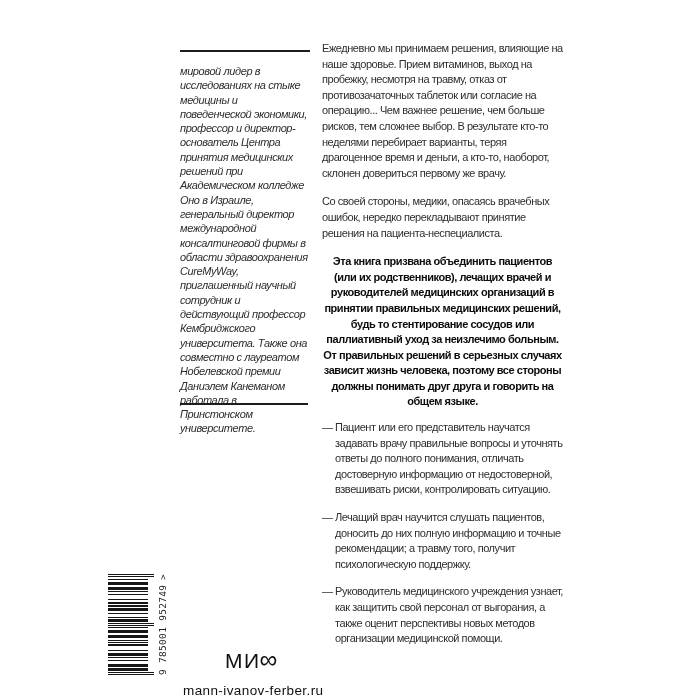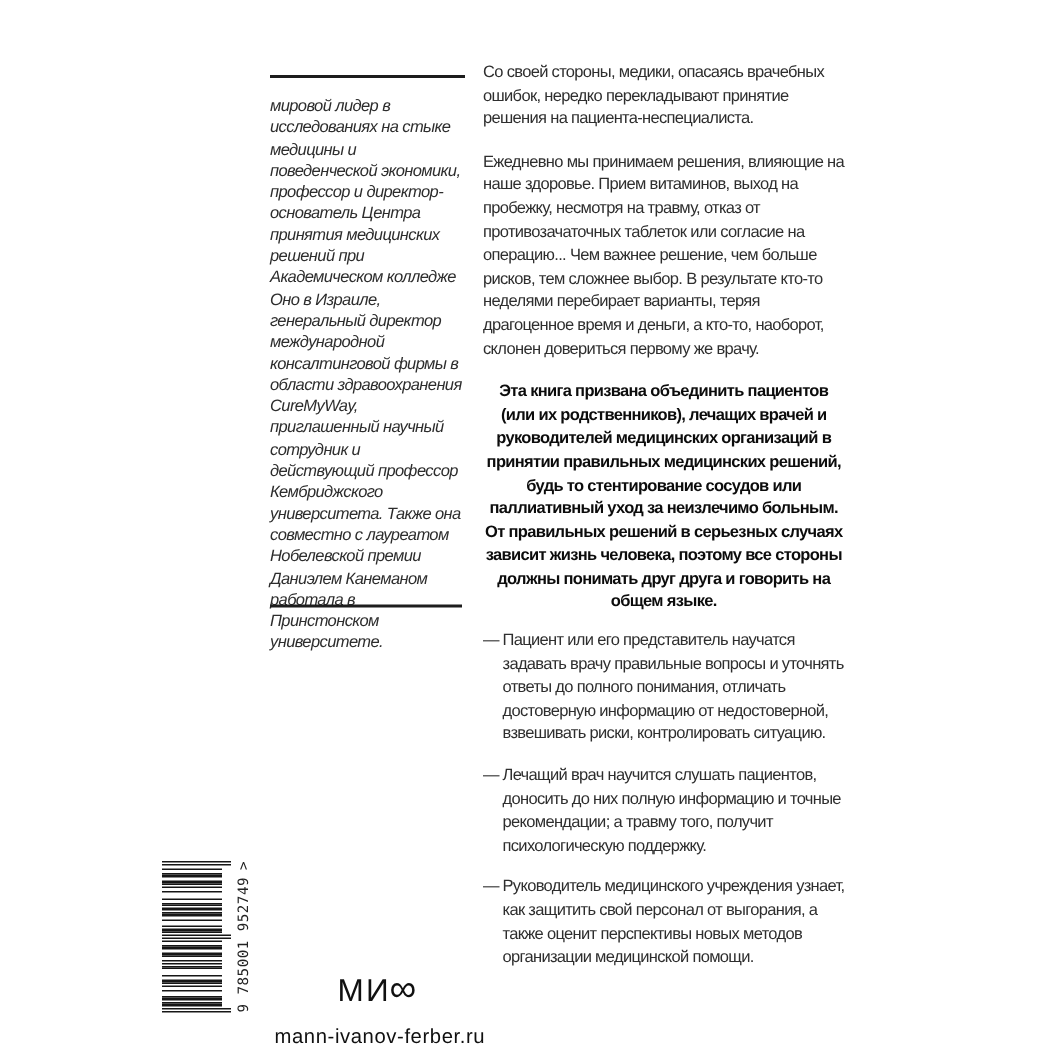--- a/index.html
+++ b/index.html
@@ -56,22 +56,22 @@
 
 <div class="page">
 
   <div class="left-col">
     <div class="rule"></div>
     <p class="author-bio">мировой лидер в исследованиях на стыке медицины и поведенческой экономики, профессор и директор-основатель Центра принятия медицинских решений при Академическом колледже Оно в Израиле, генеральный директор международной консалтинговой фирмы в области здравоохранения CureMyWay, приглашенный научный сотрудник и действующий профессор Кембриджского университета. Также она совместно с лауреатом Нобелевской премии Даниэлем Канеманом работала в Принстонском университете.</p>
   </div>
   <div class="rule-bottom"></div>
 
   <div class="right-col">
+    <p>Ежедневно мы принимаем решения, влияющие на наше здоровье. Прием витаминов, выход на пробежку, несмотря на травму, отказ от противозачаточных таблеток или согласие на операцию... Чем важнее решение, чем больше рисков, тем сложнее выбор. В результате кто-то неделями перебирает варианты, теряя драгоценное время и деньги, а кто-то, наоборот, склонен довериться первому же врачу.</p>
     <p>Со своей стороны, медики, опасаясь врачебных ошибок, нередко перекладывают принятие решения на пациента-неспециалиста.</p>
-    <p>Ежедневно мы принимаем решения, влияющие на наше здоровье. Прием витаминов, выход на пробежку, несмотря на травму, отказ от противозачаточных таблеток или согласие на операцию... Чем важнее решение, чем больше рисков, тем сложнее выбор. В результате кто-то неделями перебирает варианты, теряя драгоценное время и деньги, а кто-то, наоборот, склонен довериться первому же врачу.</p>
     <p class="highlight">Эта книга призвана объединить пациентов (или их родственников), лечащих врачей и руководителей медицинских организаций в принятии правильных медицинских решений, будь то стентирование сосудов или паллиативный уход за неизлечимо больным. От правильных решений в серьезных случаях зависит жизнь человека, поэтому все стороны должны понимать друг друга и говорить на общем языке.</p>
 
     <div class="bullets">
       <div class="bullet">
         <span class="dash">—</span>
         <span class="btxt">Пациент или его представитель научатся задавать врачу правильные вопросы и уточнять ответы до полного понимания, отличать достоверную информацию от недостоверной, взвешивать риски, контролировать ситуацию.</span>
       </div>
       <div class="bullet">
         <span class="dash">—</span>
         <span class="btxt">Лечащий врач научится слушать пациентов, доносить до них полную информацию и точные рекомендации; а травму того, получит психологическую поддержку.</span>

